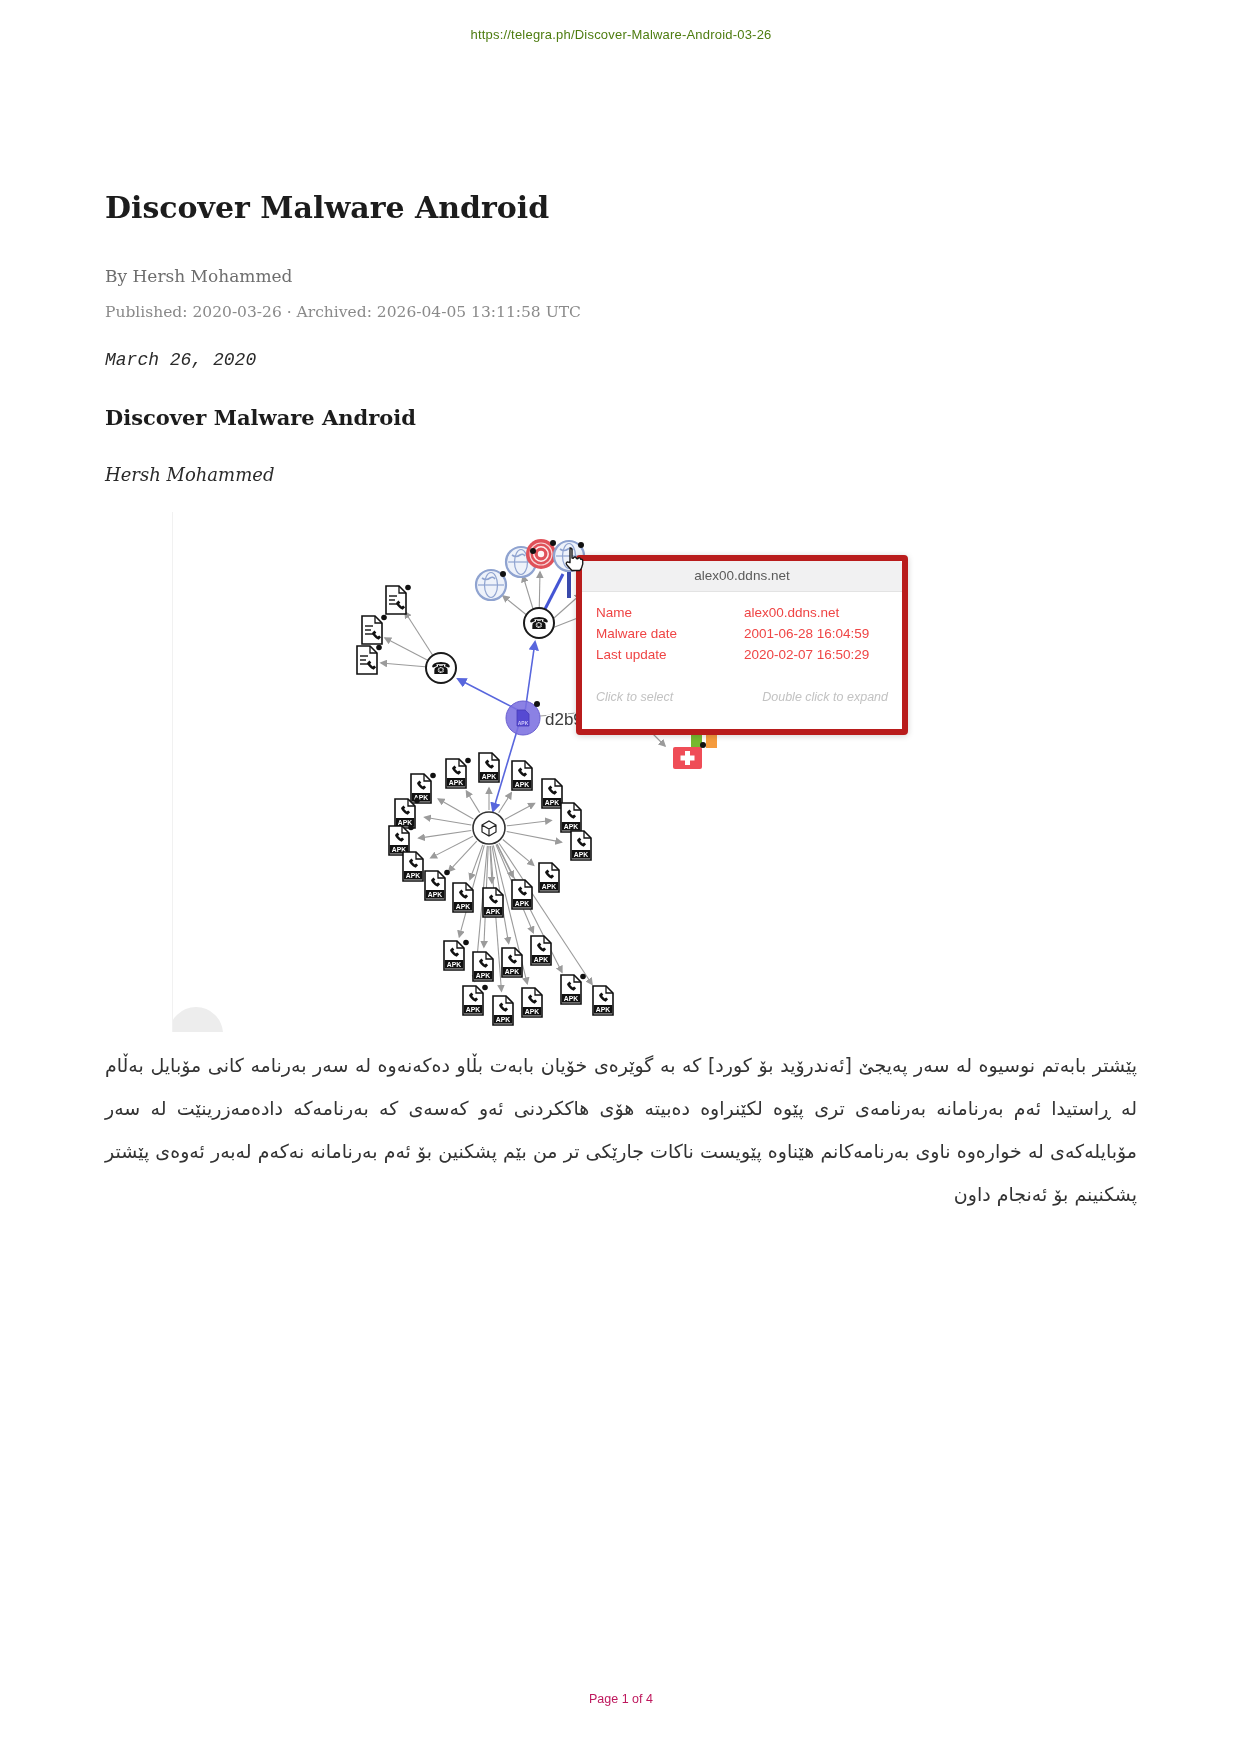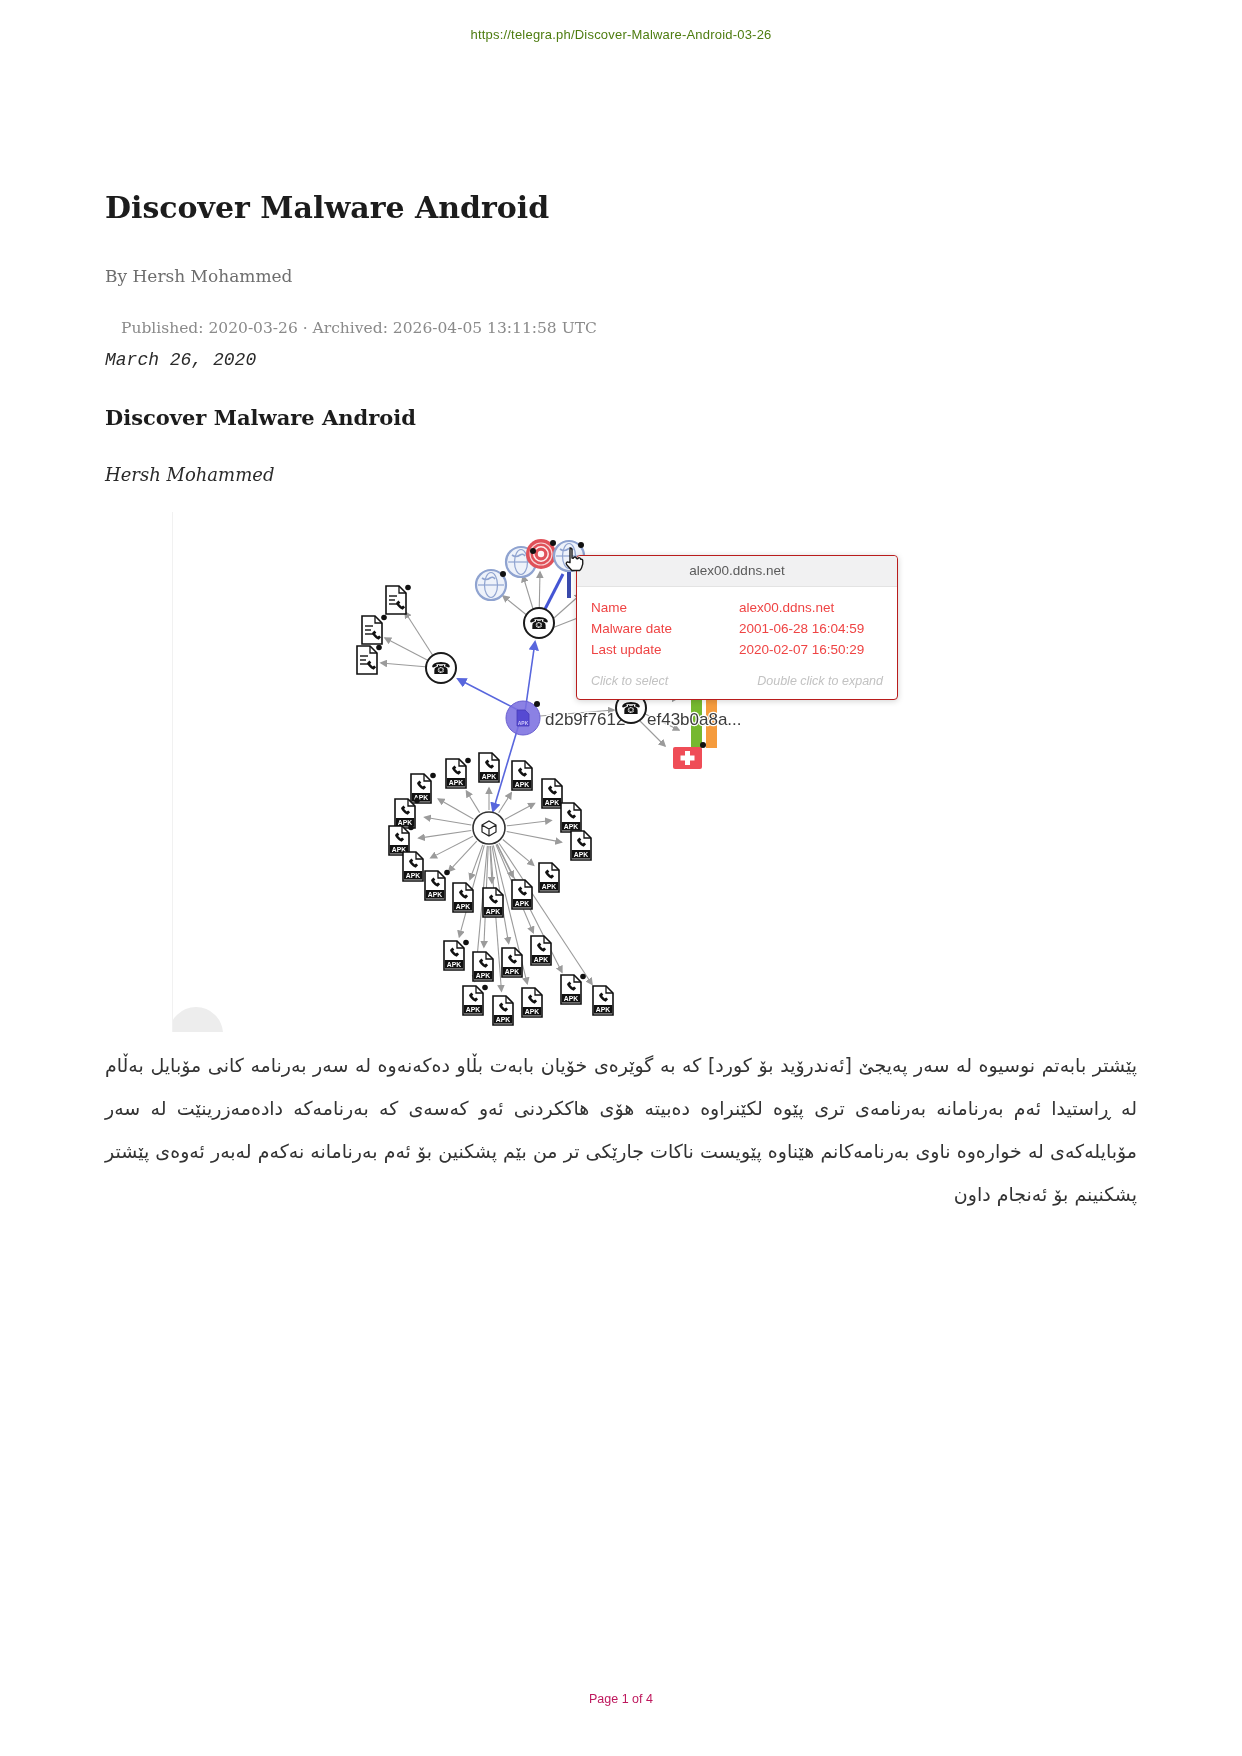--- a/index.html
+++ b/index.html
@@ -13,21 +13,21 @@
   }
   .title{
     position:absolute;left:105px;top:190px;margin:0;
     font-size:30px;font-weight:bold;color:#1c1c1c;
   }
   .byline{
     position:absolute;left:105px;top:266px;margin:0;
     font-size:17px;color:#6e6e6e;
   }
   .meta{
-    position:absolute;left:105px;top:303px;margin:16px;
+    position:absolute;left:105px;top:303px;margin:0;
     font-size:15.5px;color:#8a8a8a;
   }
   .date-line{
     position:absolute;left:105px;top:350px;margin:0;
     font-size:18px;font-style:italic;color:#2a2a2a;font-family:Liberation Mono, monospace;
   }
   .subtitle{
     position:absolute;left:105px;top:405px;margin:0;
     font-size:21px;font-weight:bold;color:#1c1c1c;
   }
@@ -42,35 +42,35 @@
   .figure svg.main{position:absolute;left:0;top:0;}
   .e-gray{stroke:#9b9b9b;stroke-width:1.1;}
   .e-blue{stroke:#5866dd;stroke-width:1.6;}
   .e-blue-thick{stroke:#4455d4;stroke-width:3;}
   .hash{
     font-family:"Liberation Sans",sans-serif;font-size:17px;fill:#3c3c3c;
     paint-order:stroke;stroke:#ffffff;stroke-width:2.5px;
   }
   .tooltip{
     position:absolute;left:403px;top:43px;width:320px;z-index:5;
-    background:#fff;border:1px solid #b91c1c;border-radius:4px;
+    background:#fff;border:6px solid #b91c1c;border-radius:4px;
     box-shadow:0 1px 6px rgba(0,0,0,.18);
     font-family:"Liberation Sans",sans-serif;
   }
   .tt-header{
     background:#f1f1f2;border-bottom:1px solid #e3e3e3;border-radius:4px 4px 0 0;
     height:30px;line-height:30px;text-align:center;color:#5a5a5a;font-size:13.5px;
   }
   .tt-body{padding:10px 14px 2px;}
   .tt-row{display:flex;font-size:13.5px;color:#ef4444;line-height:21px;}
   .tt-label{width:148px;}
   .tt-value{flex:1;}
   .tt-hints{
-    display:flex;justify-content:space-between;margin-top:4px;
-    padding:8px 14px 11px;font-size:12.5px;font-style:italic;color:#c2c2c2;
+    display:flex;justify-content:space-between;margin-top:15px;
+    padding:8px 14px 25px;font-size:12.5px;font-style:italic;color:#c2c2c2;
   }
   .cursor-layer{position:absolute;left:388px;top:34px;z-index:6;}
   .rtl-body{
     position:absolute;left:105px;top:1044px;width:1032px;margin:0;
     direction:rtl;text-align:justify;
     font-family:"DejaVu Sans",sans-serif;font-size:19px;line-height:43px;color:#333333;
   }
   .page-footer{
     position:absolute;top:1692px;left:0;width:100%;text-align:center;
     font-family:"Liberation Sans",sans-serif;font-size:12.5px;color:#be185d;

